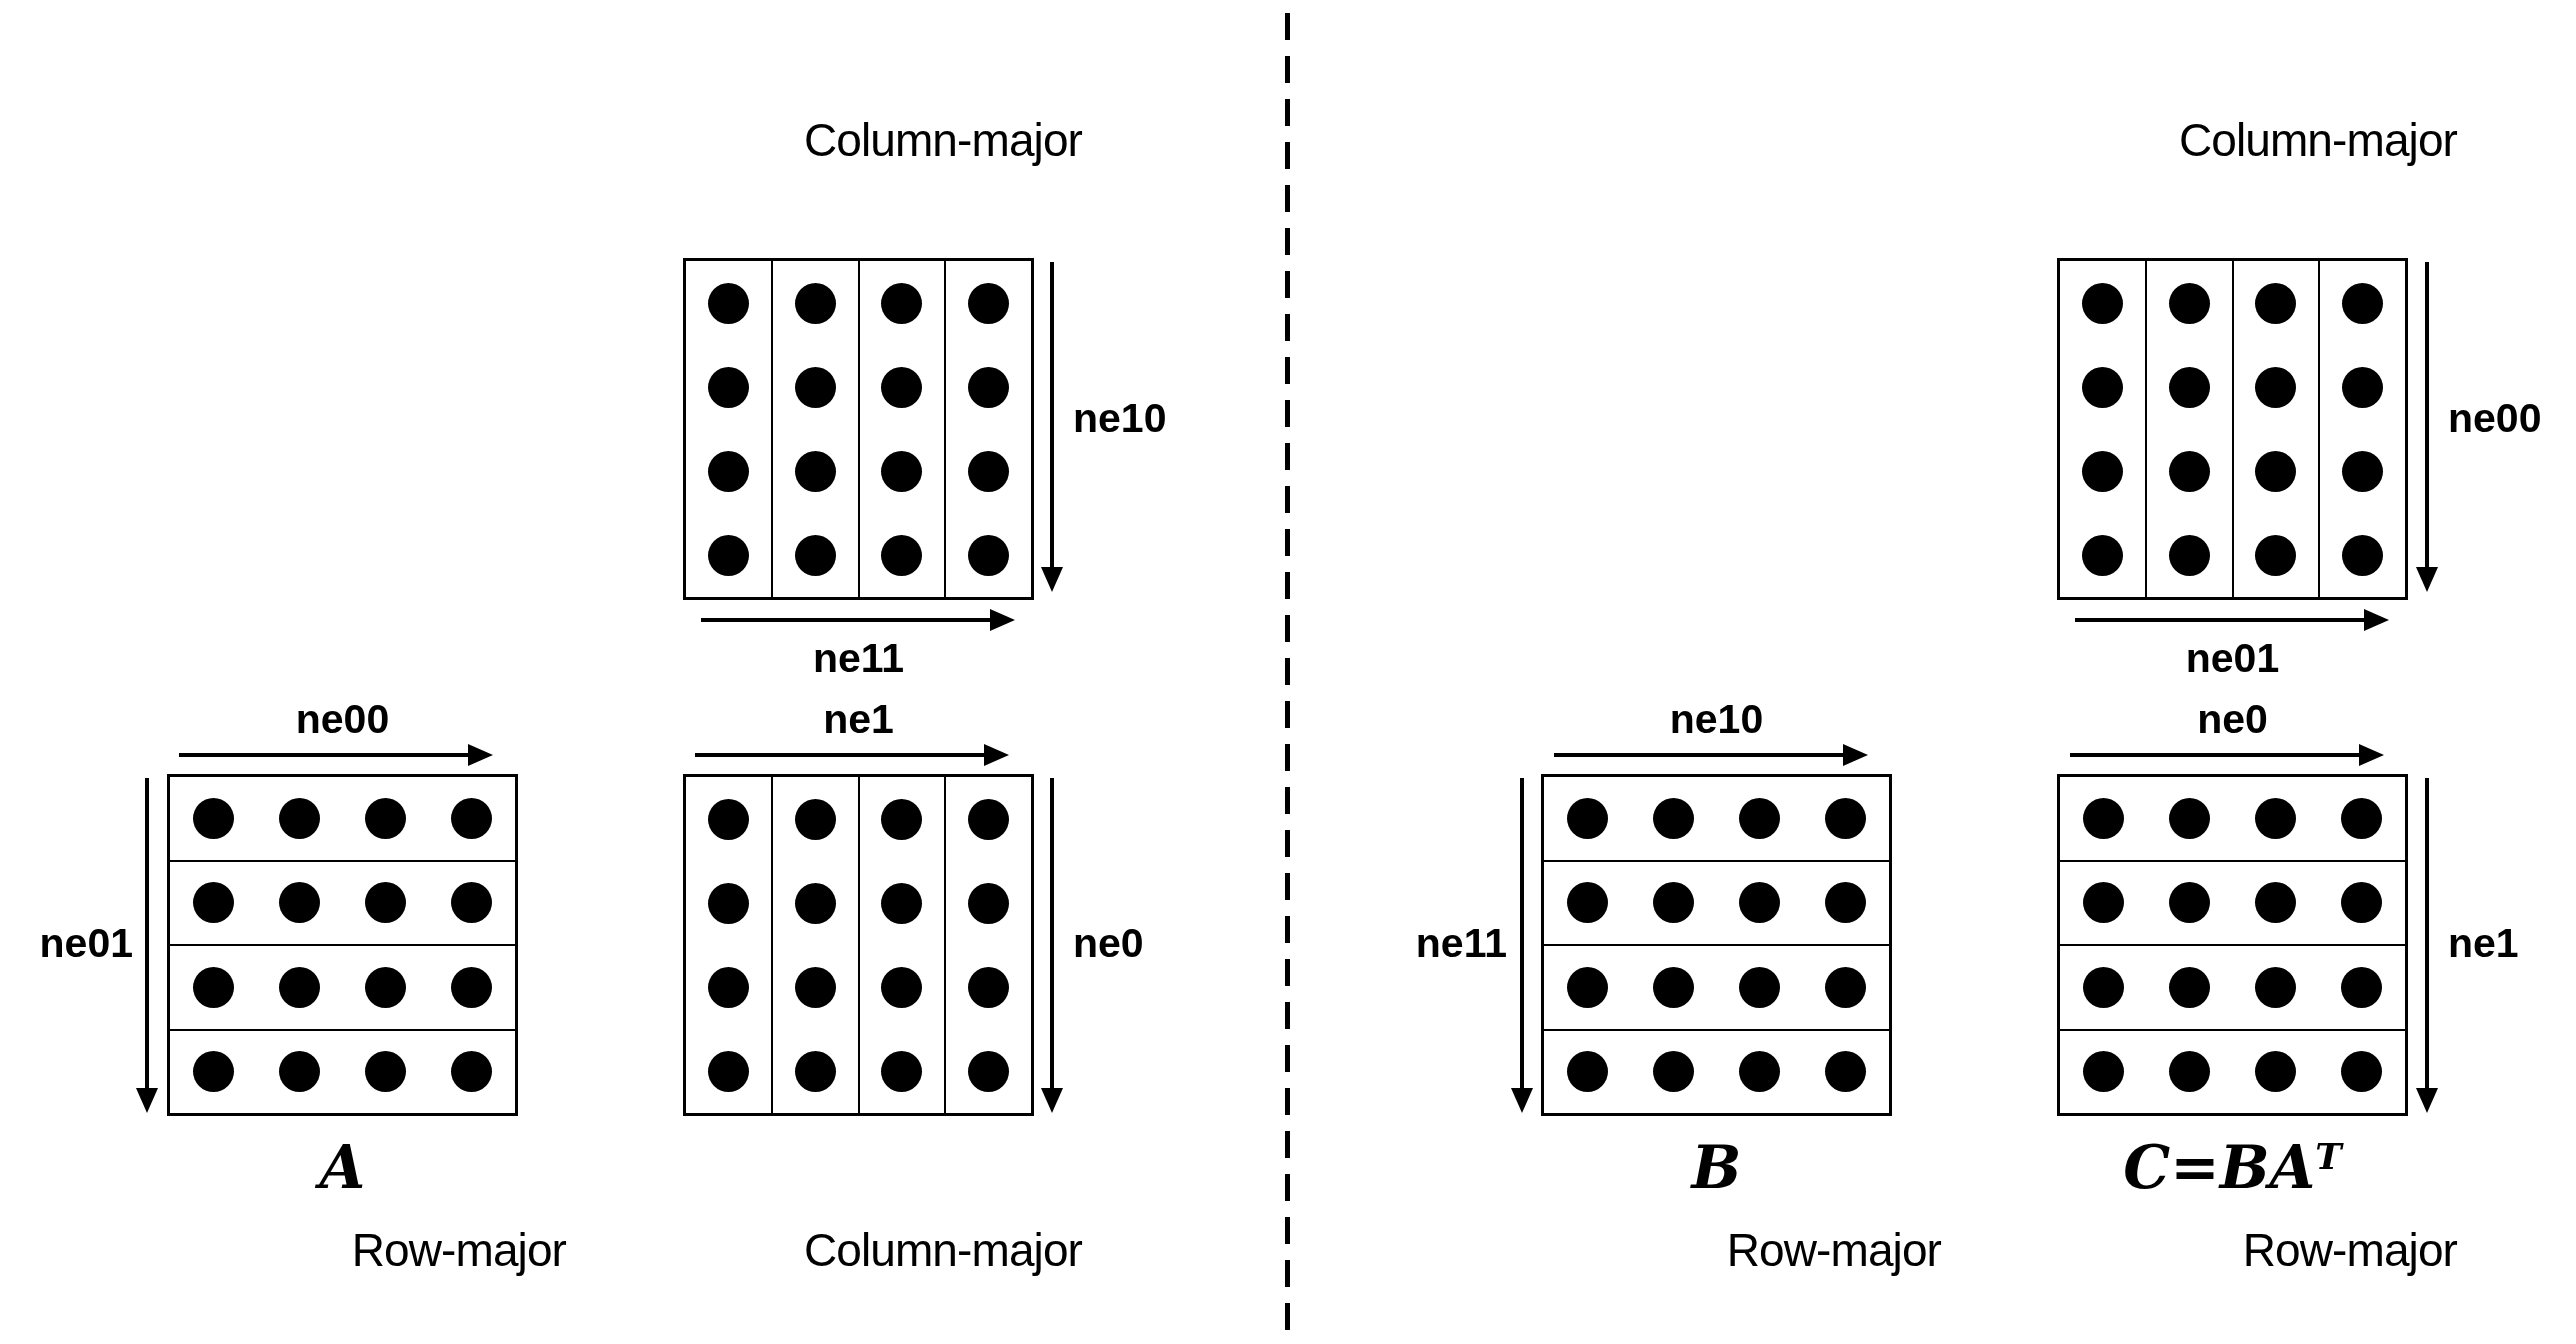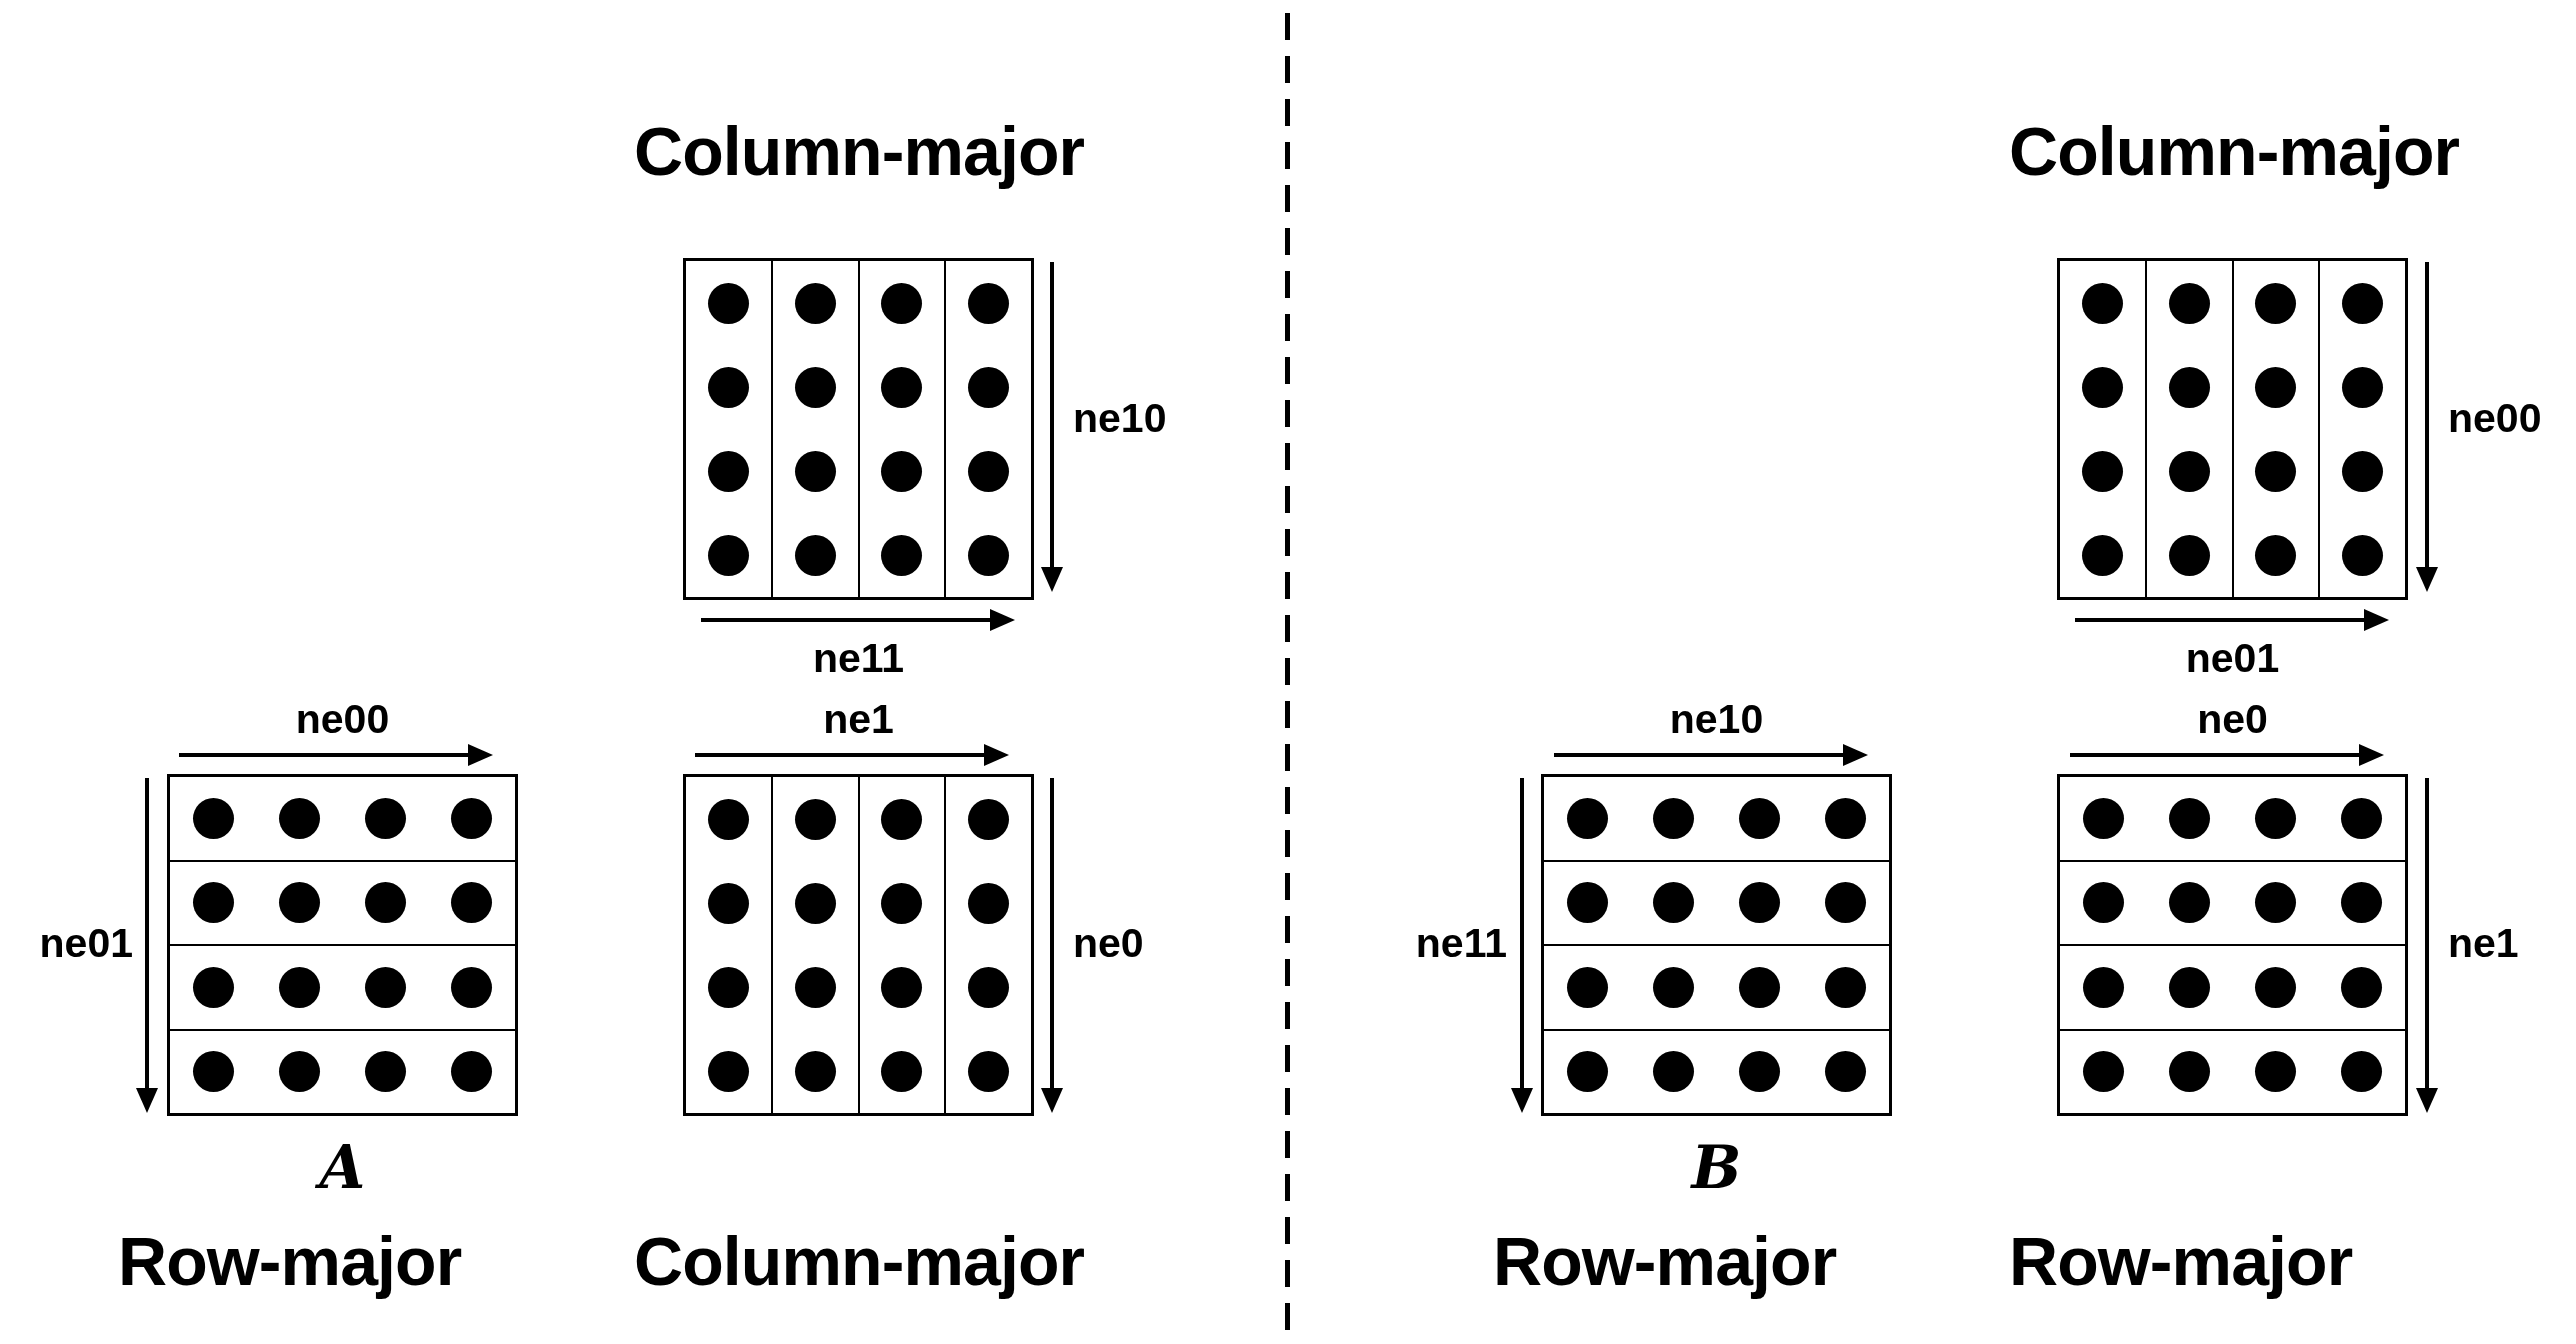--- a/index.html
+++ b/index.html
@@ -5,21 +5,21 @@
   * { margin:0; padding:0; box-sizing:border-box; }
   html,body { background:#ffffff; }
   body { font-family:"Liberation Sans", sans-serif; color:#000; }
   .canvas { position:relative; width:2576px; height:1344px; background:#ffffff; overflow:hidden; }
   .abs { position:absolute; }
 
   .mtitle { font-family:"DejaVu Serif", serif; font-style:italic; font-weight:bold;
             font-size:59px; line-height:1.1; text-align:center; white-space:nowrap; }
   .mtitle .sup { font-size:0.60em; vertical-align:0.55em; font-style:italic; }
 
-  .subtitle { font-size:68px; line-height:1.05; text-align:left; letter-spacing:-0.9px; white-space:nowrap;font-weight:bold; }
+  .subtitle { font-size:46px; line-height:1.05; text-align:right; letter-spacing:-0.9px; white-space:nowrap; }
 
   .ne { font-size:41px; font-weight:bold; line-height:1; white-space:nowrap; }
   .ne.center { text-align:center; }
   .ne.right  { text-align:right; }
 
   .box { width:351px; height:342px; border:3.6px solid #000; display:flex; background:#fff; }
   .box.col-major { flex-direction:row; }
   .box.col-major .strip { flex:1; display:flex; flex-direction:column; justify-content:space-around; align-items:center; border-left:2.7px solid #000; }
   .box.col-major .strip:first-child { border-left:none; }
   .box.row-major { flex-direction:column; }
@@ -228,16 +228,17 @@
       </div>
       <div class="strip">
         <div class="dot"></div>
         <div class="dot"></div>
         <div class="dot"></div>
         <div class="dot"></div>
       </div>
     </div>
   <div class="abs arrow-v" style="left:2425px; top:778px; height:310px;"></div>
   <div class="abs ne" style="left:2448px; top:923px;">ne1</div>
+  <div class="abs mtitle" style="left:2012px; top:1136px; width:441px;"><span>C=BA</span><span class="sup">T</span></div>
   <div class="abs subtitle" style="left:2009px; top:1226px; width:448px;">Row-major</div>
 
 </div>
 
 
 </body></html>

